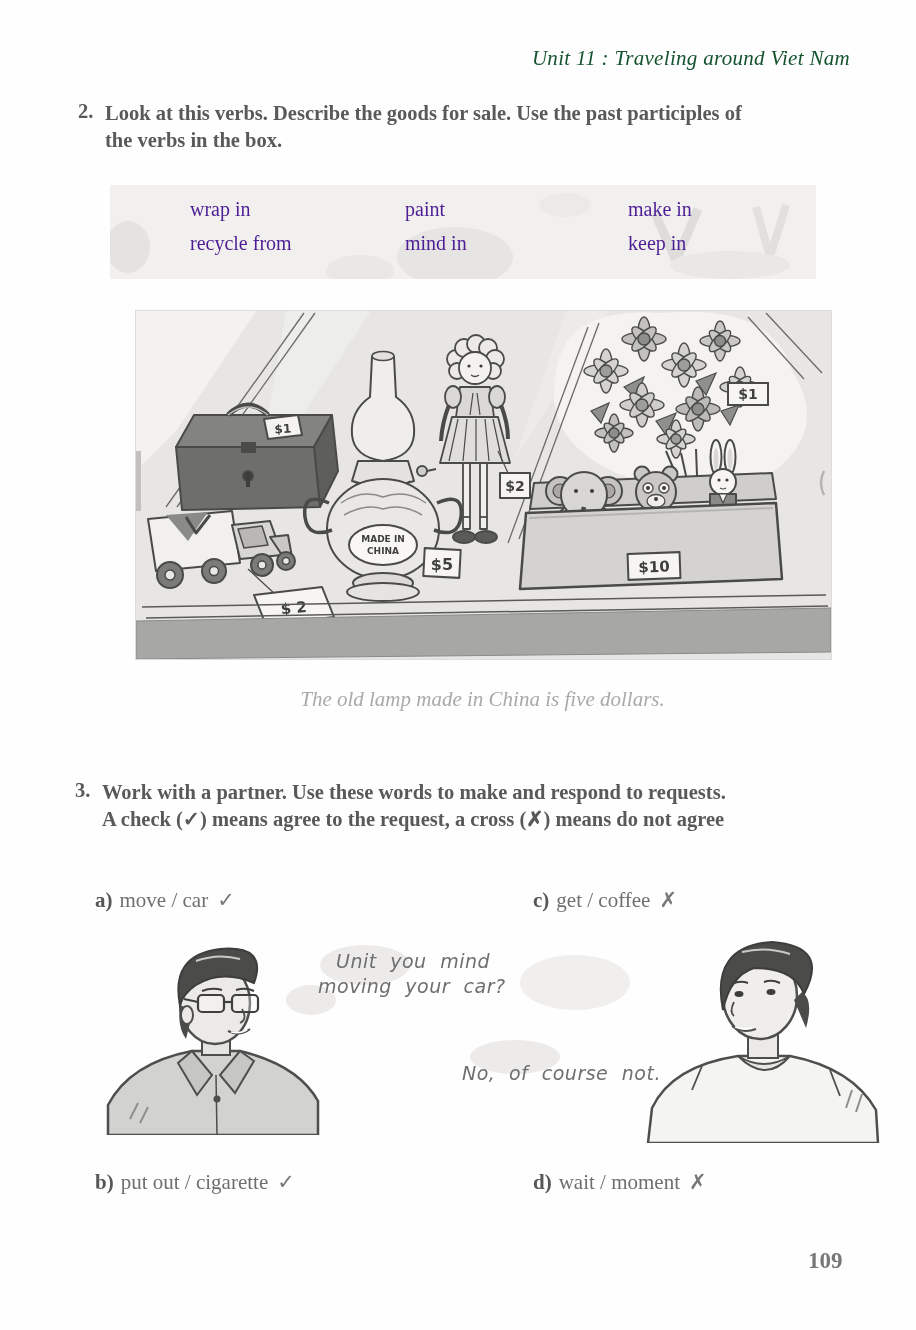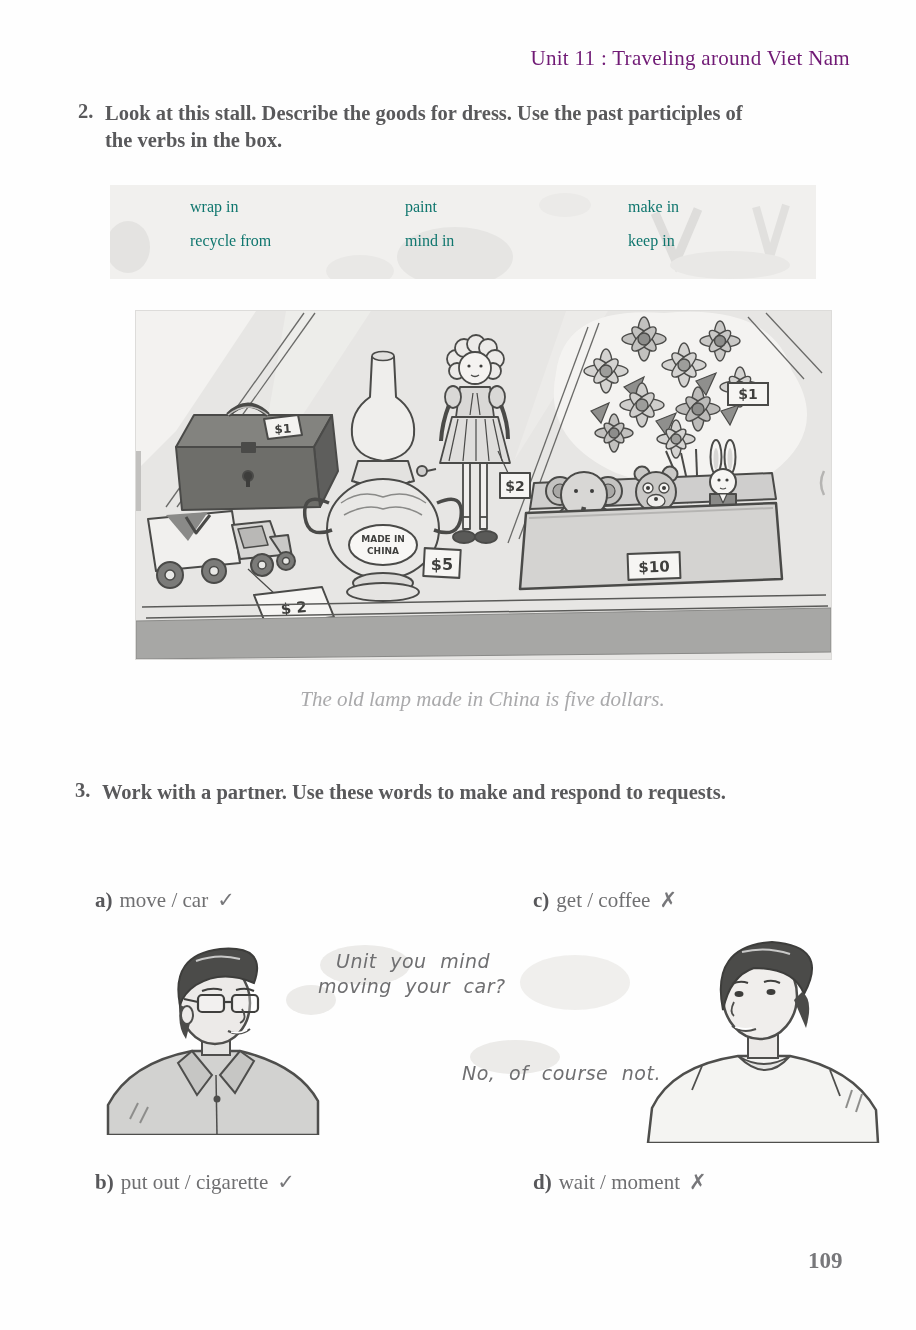--- a/index.html
+++ b/index.html
@@ -5,36 +5,36 @@
   html,body{margin:0;padding:0;}
   body{
     width:916px;height:1330px;position:relative;background:#fefefe;
     font-family:"Liberation Serif",serif;overflow:hidden;
   }
   .abs{position:absolute;}
 
   
   .unit-header{
     position:absolute;top:46px;right:66px;
-    font-size:21px;color:#701a75;letter-spacing:.3px;
+    font-style:italic;font-size:21px;color:#14532d;letter-spacing:.3px;
   }
 
   
   .ex-block{position:absolute;width:795px;color:#59595b;font-weight:bold;font-size:20.5px;}
   .ex-num{position:absolute;left:0;top:0;}
   .ex-lines{margin-left:27px;}
   .ex-lines div{line-height:27px;white-space:nowrap;}
 
   
   .word-box{
     position:absolute;left:110px;top:185px;width:706px;height:94px;
     background:#f1f0ee;
   }
   .word-box svg{position:absolute;left:0;top:0;}
-  .word{position:absolute;font-size:16px;color:#0f766e;white-space:nowrap;}
+  .word{position:absolute;font-size:20px;color:#4c1d95;white-space:nowrap;}
 
   
   .stall-wrap{position:absolute;left:135px;top:310px;width:695px;height:348px;
     border:1px solid #dddcda;}
 
   
   .caption{
     position:absolute;left:135px;top:687px;width:695px;text-align:center;
     font-style:italic;font-size:21px;color:#a9a9ab;
   }
@@ -62,21 +62,21 @@
   svg text{font-family:"DejaVu Sans",sans-serif;}
 </style>
 </head>
 <body>
 
 <div class="unit-header">Unit 11 : Traveling around Viet Nam</div>
 
 <div class="ex-block" style="left:78px;top:100px;">
   <span class="ex-num">2.</span>
   <div class="ex-lines">
-    <div>Look at this stall. Describe the goods for dress. Use the past participles of</div>
+    <div>Look at this verbs. Describe the goods for sale. Use the past participles of</div>
     <div>the verbs in the box.</div>
   </div>
 </div>
 
 <div class="word-box">
   <svg width="706" height="94" viewBox="0 0 706 94">
     <ellipse cx="345" cy="72" rx="58" ry="30" fill="#e6e5e3"></ellipse>
     <ellipse cx="18" cy="62" rx="22" ry="26" fill="#e4e3e1"></ellipse>
     <ellipse cx="250" cy="86" rx="34" ry="16" fill="#e9e8e6"></ellipse>
     <path d="M545,28 L566,76 L588,24" stroke="#dedddb" stroke-width="9" fill="none"></path>
@@ -349,20 +349,21 @@
   <path d="M688,160 Q682,172 688,184" stroke="#b5b4b2" stroke-width="2.5" fill="none"></path>
 </svg>
 </div>
 
 <div class="caption">The old lamp made in China is five dollars.</div>
 
 <div class="ex-block" style="left:75px;top:779px;">
   <span class="ex-num">3.</span>
   <div class="ex-lines">
     <div>Work with a partner. Use these words to make and respond to requests.</div>
+    <div>A check (✓) means agree to the request, a cross (✗) means do not agree</div>
   </div>
 </div>
 
 <div class="item" style="left:95px;top:888px;text-align:right;">
   <span class="item-label">a)</span><span>move / car</span><span class="item-mark">✓</span>
 </div>
 <div class="item" style="left:533px;top:888px;">
   <span class="item-label">c)</span><span>get / coffee</span><span class="item-mark">✗</span>
 </div>
 <div class="item" style="left:95px;top:1170px;">

